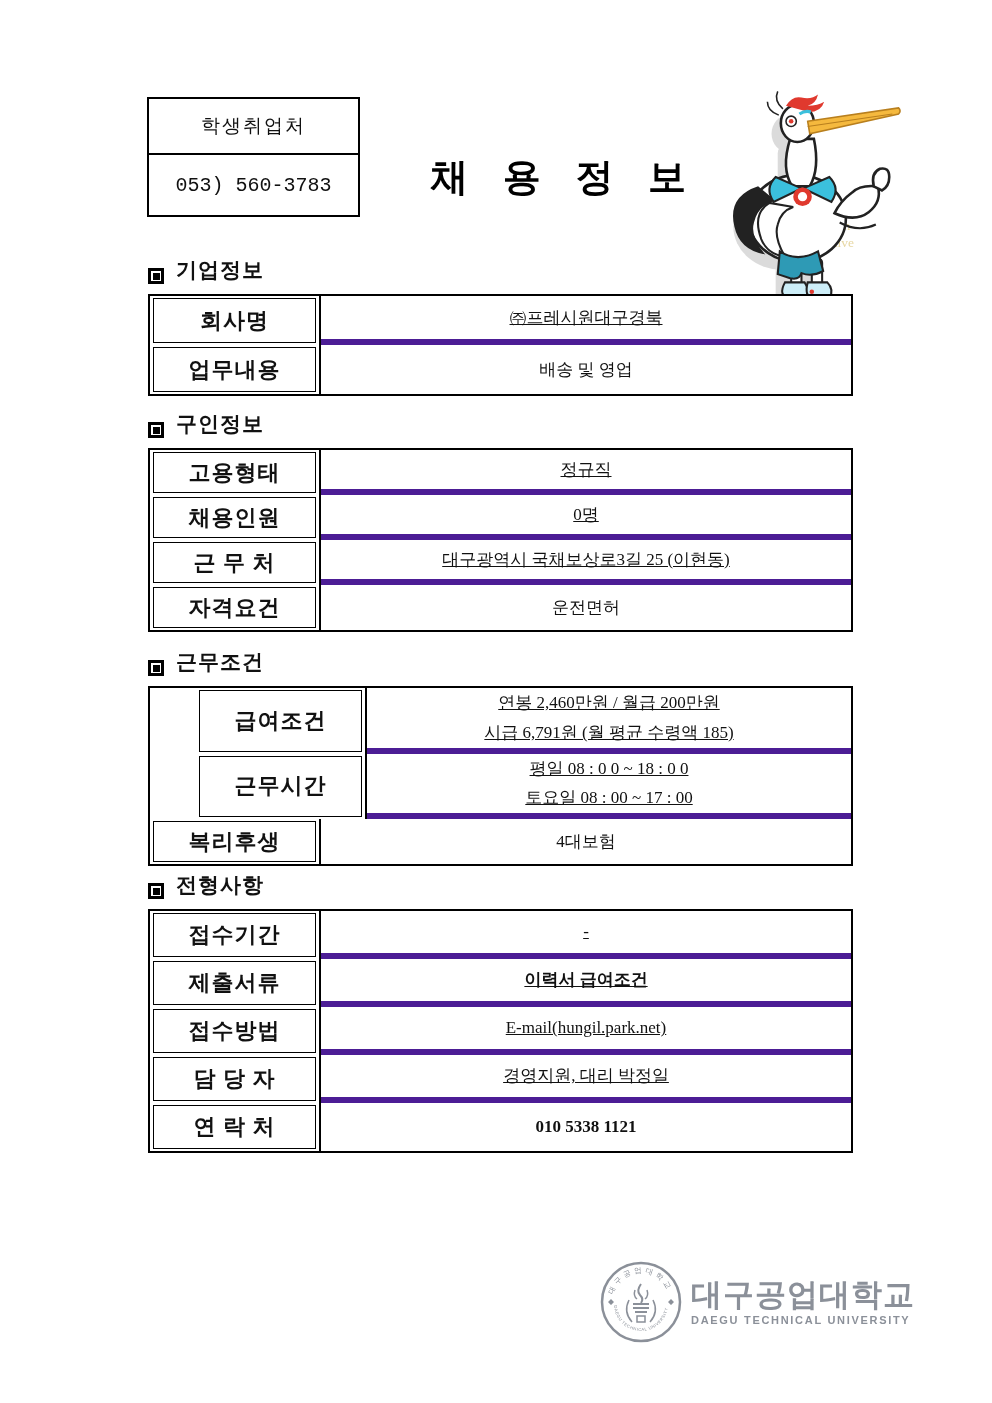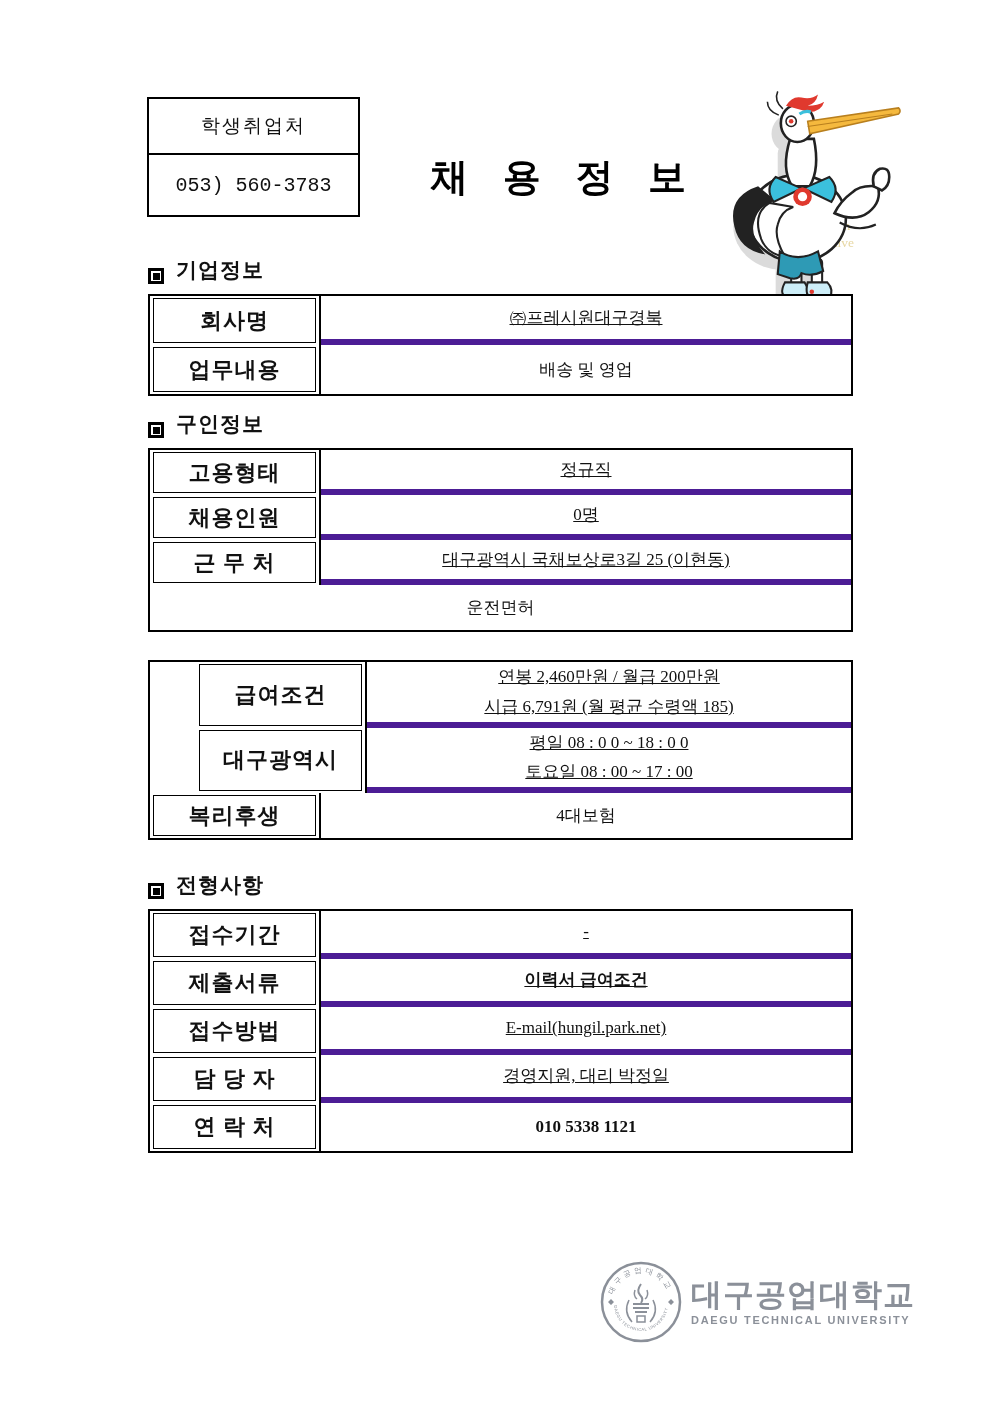--- a/index.html
+++ b/index.html
@@ -171,41 +171,48 @@
     </div>
     <div class="trow">
       <div class="lbl">
           <div class="lbl-inner">근 무 처</div>
         </div>
       <div class="val">
           <span>대구광역시 국채보상로3길 25 (이현동)</span>
         </div>
     </div>
     <div class="trow">
+      <div class="lbl">
+          <div class="lbl-inner">자격요건</div>
+        </div>
       <div class="val">
           <span>운전면허</span>
         </div>
     </div>
   </div>
 </div>
 
 <div class="section" id="sec3">
+  <div class="sec-heading">
+    <span class="sec-marker"></span>
+    <span>근무조건</span>
+  </div>
   <div class="tbl t3">
     <div class="trow row-2l">
       <div class="lbl">
           <div class="lbl-inner">급여조건</div>
         </div>
       <div class="val">
         <span>연봉 2,460만원 / 월급 200만원</span>
         <span>시급 6,791원 (월 평균 수령액 185)</span>
       </div>
     </div>
     <div class="trow row-2l">
       <div class="lbl">
-          <div class="lbl-inner">대구광역시</div>
+          <div class="lbl-inner">근무시간</div>
         </div>
       <div class="val">
         <span>평일 08 : 0 0 ~ 18 : 0 0</span>
         <span>토요일 08 : 00 ~ 17 : 00</span>
       </div>
     </div>
     <div class="trow row-1l">
       <div class="lbl">
           <div class="lbl-inner">복리후생</div>
         </div>

